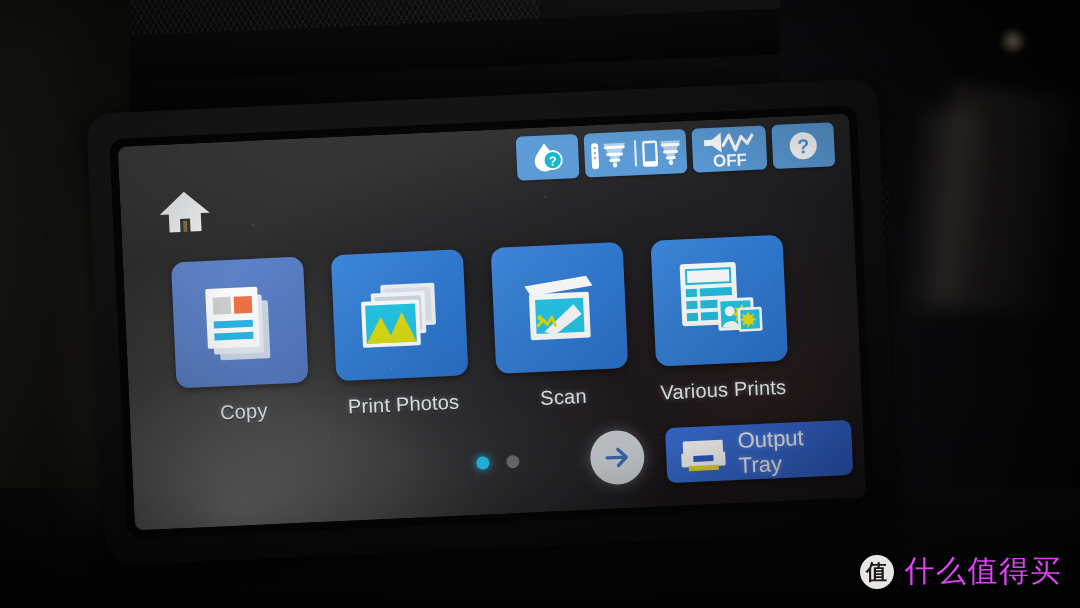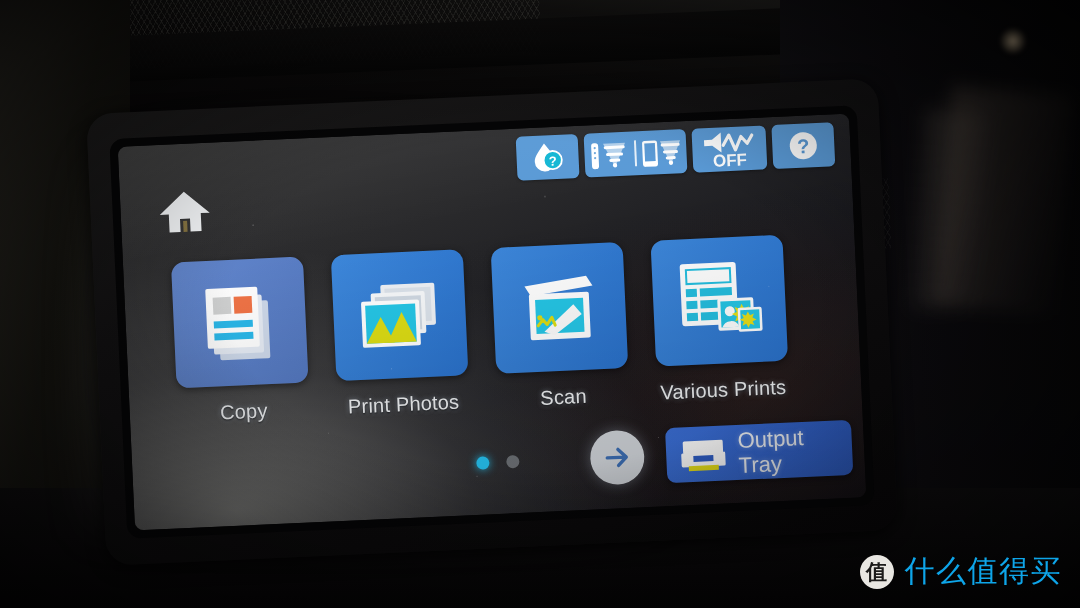--- a/index.html
+++ b/index.html
@@ -110,21 +110,21 @@
         background:linear-gradient(100deg,#3b6fd6,#2f5ec6);display:flex;align-items:center;
         gap:11px;padding-left:13px;box-sizing:border-box;box-shadow:0 2px 6px rgba(0,0,0,.4);}
   .tray-text{color:#f2f5f9;font-size:22px;line-height:25px;
         text-shadow:0 0 5px rgba(200,215,240,.5);}
 
   
   .wm{position:absolute;right:18px;bottom:16px;display:flex;align-items:center;gap:11px;}
   .wm-logo{width:34px;height:34px;border-radius:50%;background:#e9e7e2;color:#1c1b1a;
         font-size:21px;font-weight:bold;display:flex;align-items:center;justify-content:center;
         font-family:"DejaVu Sans",sans-serif;}
-  .wm-text{color:#0ea5e9;font-size:30px;font-family:Liberation Serif, serif;letter-spacing:1.5px;}
+  .wm-text{color:#d946ef;font-size:30px;font-family:Liberation Serif, serif;letter-spacing:1.5px;}
 
   .vig{position:absolute;left:0;top:0;width:1080px;height:608px;pointer-events:none;
         background:radial-gradient(ellipse 760px 430px at 48% 50%,transparent 38%,rgba(0,0,0,.50) 86%,rgba(0,0,0,.72) 100%);}
 </style>
 </head>
 <body>
 
 <div id="photo">
 
   <div class="env-top"></div>

